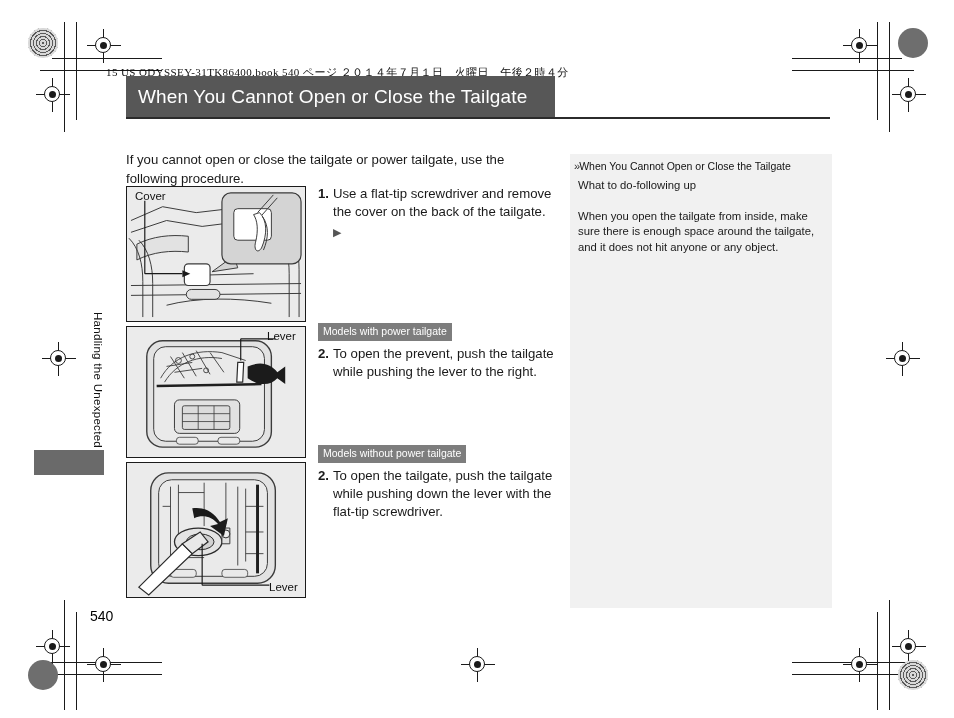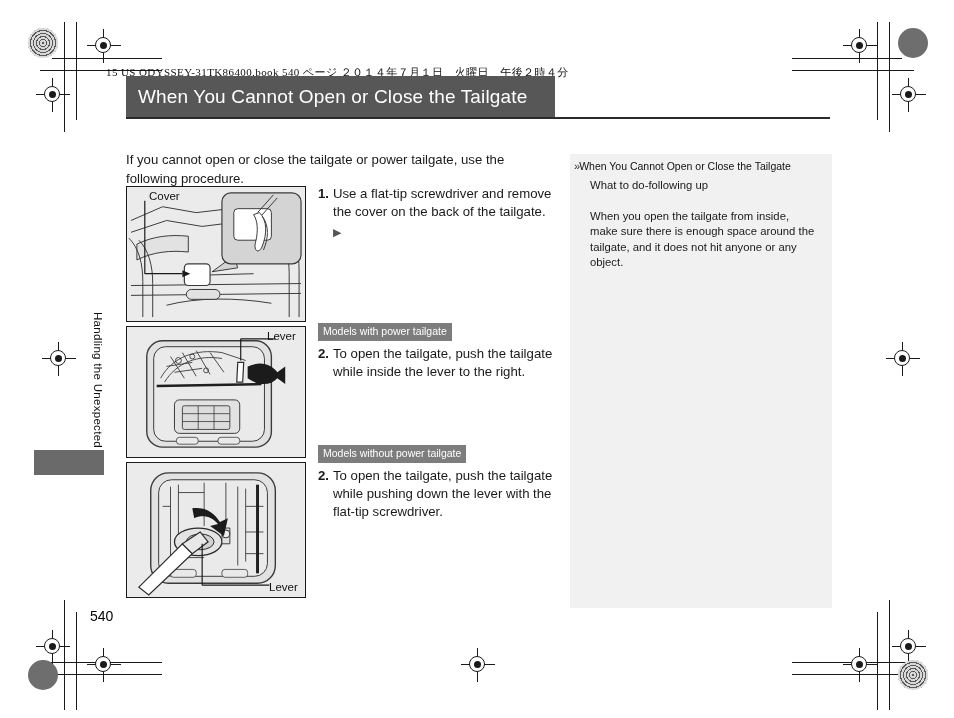--- a/index.html
+++ b/index.html
@@ -223,21 +223,21 @@
     flex: 0 0 auto;
     letter-spacing: -1px;
   }
   .note-head .note-title {
     font-size: 10.5px;
     line-height: 14px;
     color: #111;
     white-space: nowrap;
   }
   .note-body {
-    padding: 5px 14px 0 20px;
+    padding: 5px 14px 0 8px;
     font-size: 11.3px;
     line-height: 15.6px;
     color: #1a1a1a;
   }
   .note-body p { margin: 0; }
   .note-body p.gap { margin-top: 15px; }
 </style>
 </head>
 <body>
 
@@ -374,21 +374,21 @@
     <rect x="96" y="6" width="80" height="72" rx="9" fill="#d4d4d4" stroke="#3a3a3a" stroke-width="1.2"></rect>
     <rect x="108" y="22" width="38" height="32" rx="4" fill="#ffffff" stroke="#3a3a3a" stroke-width="1"></rect>
     <g stroke="#3a3a3a" stroke-width="1" fill="none">
       <line x1="148" y1="8" x2="132" y2="26"></line>
       <line x1="152" y1="11" x2="136" y2="29"></line>
       <path d="M134 26 C142 34 142 48 136 62 C132 68 128 64 130 56 C133 44 132 34 128 28 Z" fill="#ffffff"></path>
       <path d="M137 30 C144 40 143 52 138 64"></path>
     </g>
   </svg>
 </div>
-<div class="fig-label" style="left:149px; top:190px;">Cover</div>
+<div class="fig-label" style="left:135px; top:190px;">Cover</div>
 
 <div class="figure fig2">
   <svg viewBox="0 0 180 132" preserveAspectRatio="none">
     <rect x="20" y="14" width="126" height="108" rx="16" fill="#e2e2e2" stroke="#3a3a3a" stroke-width="1.4"></rect>
     <rect x="27" y="20" width="112" height="96" rx="12" fill="#eaeaea" stroke="#3a3a3a" stroke-width="1"></rect>
     <path d="M30 60 L136 58" stroke="#1f1f1f" stroke-width="2.5" fill="none"></path>
     <g fill="none" stroke="#3a3a3a" stroke-width="0.9">
       <path d="M34 52 C46 30 70 22 96 26 L120 34"></path>
       <path d="M38 56 C50 36 72 28 96 32"></path>
       <path d="M44 30 L58 52"></path>
@@ -470,21 +470,21 @@
     </div>
     <div class="substep">
       <span class="tri">▶</span>
     </div>
   </div>
 
   <div class="step" style="top:322px;">
     <span class="badge">Models with power tailgate</span>
     <div class="step-row">
       <span class="step-num">2.</span>
-      <span class="step-body">To open the tailgate, push the tailgate while inside the lever to the right.</span>
+      <span class="step-body">To open the prevent, push the tailgate while pushing the lever to the right.</span>
     </div>
   </div>
 
   <div class="step" style="top:444px;">
     <span class="badge">Models without power tailgate</span>
     <div class="step-row">
       <span class="step-num">2.</span>
       <span class="step-body">To open the tailgate, push the tailgate while pushing down the lever with the flat-tip screwdriver.</span>
     </div>
   </div>

